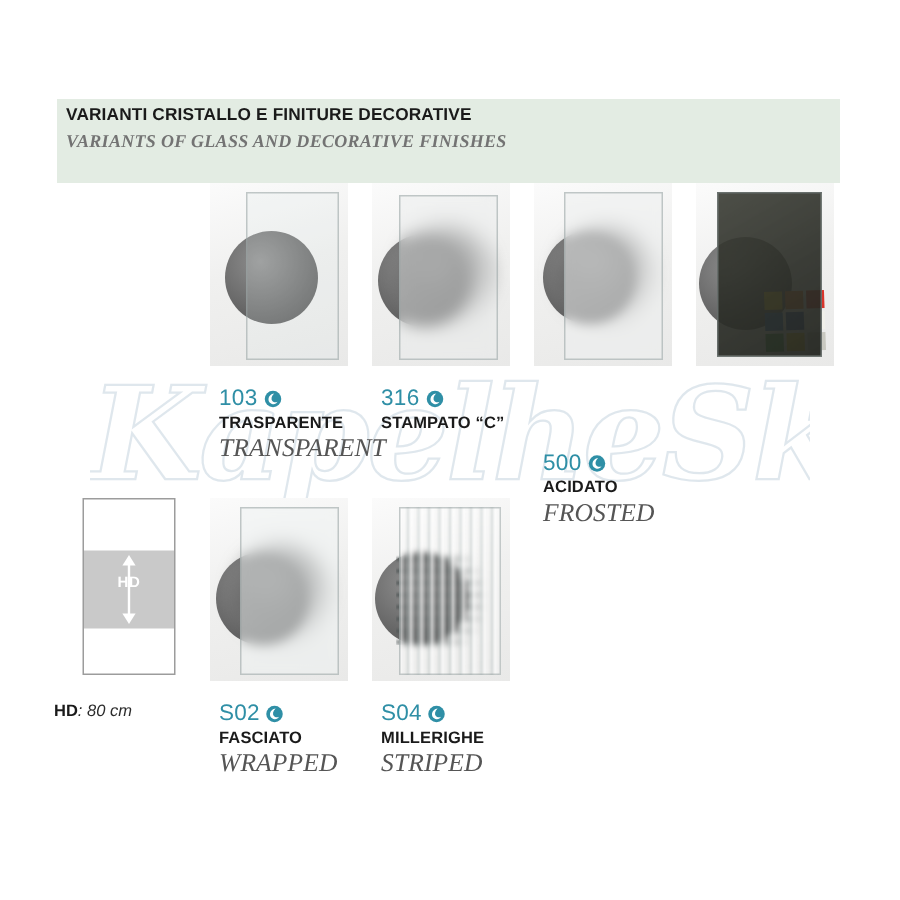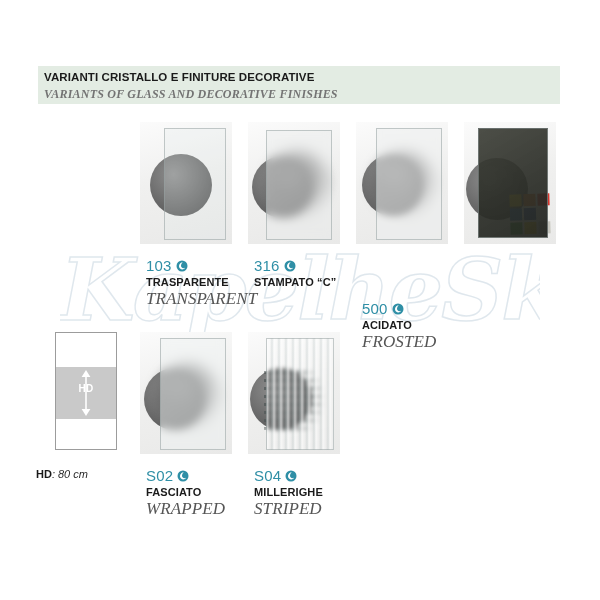--- a/index.html
+++ b/index.html
@@ -33,21 +33,21 @@
     pointer-events: none;
     z-index: 0;
     line-height: 130px;
     overflow: hidden;
   }
 
   
   .header-band {
     position: absolute;
     left: 38px; top: 66px;
-    width: 522px; height: 38px;
+    width: 522px; height: 56px;
     background: #e3ece3;
     z-index: 2;
   }
   .header-title {
     position: absolute;
     left: 6px; top: 5px;
     font-size: 11.5px;
     font-weight: 700;
     letter-spacing: 0.1px;
     color: #1a1a1a;

